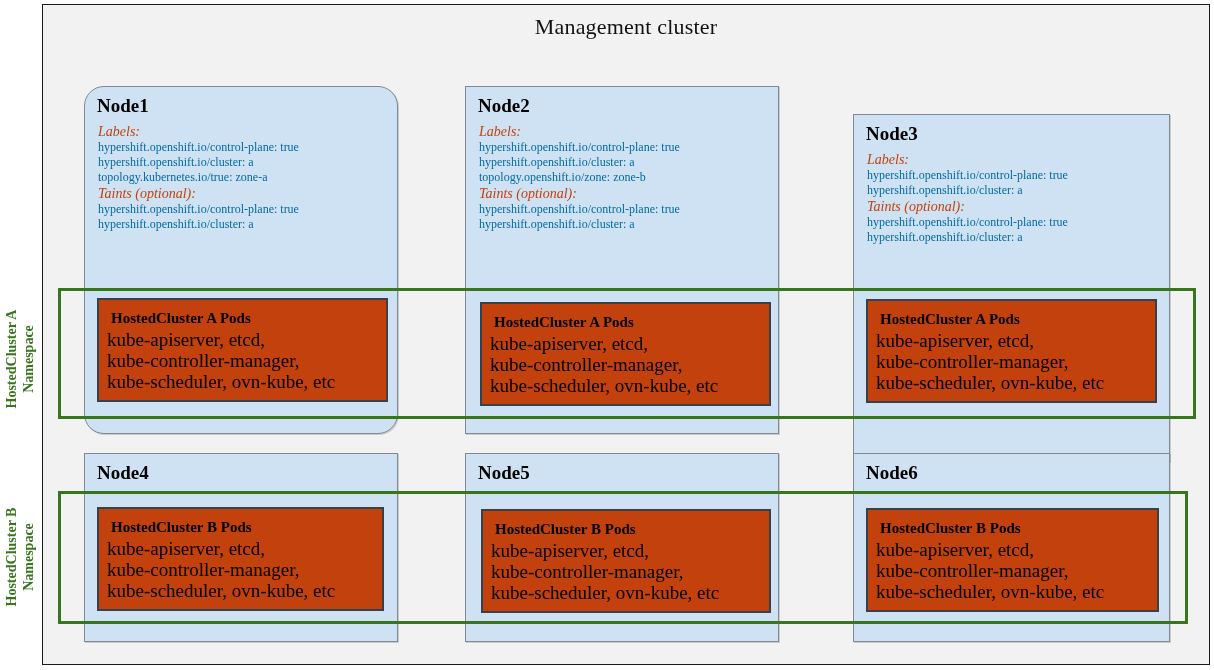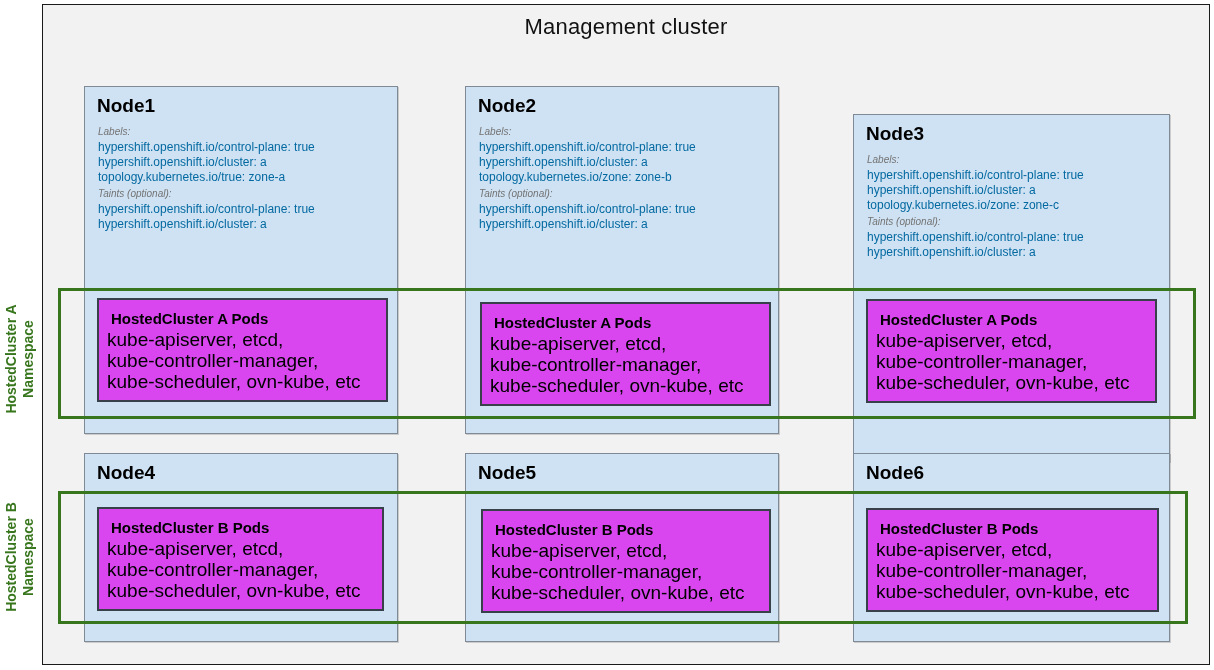--- a/index.html
+++ b/index.html
@@ -6,21 +6,21 @@
   html, body {
     margin: 0;
     padding: 0;
     background: #ffffff;
   }
   #canvas {
     position: relative;
     width: 1214px;
     height: 670px;
     background: #ffffff;
-    font-family: Liberation Sans, sans-serif;
+    font-family: Liberation Serif, serif;
     overflow: hidden;
   }
 
   
   .mgmt-frame {
     position: absolute;
     left: 42px;
     top: 4px;
     width: 1168px;
     height: 661px;
@@ -55,36 +55,36 @@
     font-weight: bold;
     color: #000000;
   }
   .node-meta {
     position: absolute;
     left: 13px;
     top: 36px;
     right: 6px;
   }
   .meta-head {
-    font-size: 10px;
+    font-size: 14px;
     font-style: italic;
-    color: #737373;
+    color: #c2410c;
     line-height: 17px;
   }
   .meta-line {
     font-size: 12px;
     color: #0369a1;
     line-height: 15px;
     white-space: nowrap;
   }
 
   
   .pods {
     position: absolute;
-    background: #d946ef;
+    background: #c2410c;
     border: 2px solid #38404a;
     box-sizing: border-box;
   }
   .pods-title {
     font-size: 15px;
     font-weight: bold;
     color: #000000;
     line-height: 21px;
     margin: 8px 0 0 12px;
   }
@@ -119,53 +119,52 @@
   }
 </style>
 </head>
 <body>
 
 <div id="canvas">
 
   <div class="mgmt-frame"></div>
   <div class="mgmt-title">Management cluster</div>
 
-  <div class="node" style="left:84px; top:86px; width:314px; height:348px;">
+  <div class="node" style="left:84px; top:86px; width:314px; height:348px;border-radius:20px;">
     <div class="node-title">Node1</div>
     <div class="node-meta">
       <div class="meta-head">Labels:</div>
       <div class="meta-line">hypershift.openshift.io/control-plane: true</div>
       <div class="meta-line">hypershift.openshift.io/cluster: a</div>
       <div class="meta-line">topology.kubernetes.io/true: zone-a</div>
       <div class="meta-head">Taints (optional):</div>
       <div class="meta-line">hypershift.openshift.io/control-plane: true</div>
       <div class="meta-line">hypershift.openshift.io/cluster: a</div>
     </div>
   </div>
 
   <div class="node" style="left:465px; top:86px; width:314px; height:348px;padding-left:16px;">
     <div class="node-title">Node2</div>
     <div class="node-meta">
       <div class="meta-head">Labels:</div>
       <div class="meta-line">hypershift.openshift.io/control-plane: true</div>
       <div class="meta-line">hypershift.openshift.io/cluster: a</div>
-      <div class="meta-line">topology.kubernetes.io/zone: zone-b</div>
+      <div class="meta-line">topology.openshift.io/zone: zone-b</div>
       <div class="meta-head">Taints (optional):</div>
       <div class="meta-line">hypershift.openshift.io/control-plane: true</div>
       <div class="meta-line">hypershift.openshift.io/cluster: a</div>
     </div>
   </div>
 
   <div class="node" style="left:853px; top:86px; width:317px; height:348px;margin-top:28px;">
     <div class="node-title">Node3</div>
     <div class="node-meta">
       <div class="meta-head">Labels:</div>
       <div class="meta-line">hypershift.openshift.io/control-plane: true</div>
       <div class="meta-line">hypershift.openshift.io/cluster: a</div>
-      <div class="meta-line">topology.kubernetes.io/zone: zone-c</div>
       <div class="meta-head">Taints (optional):</div>
       <div class="meta-line">hypershift.openshift.io/control-plane: true</div>
       <div class="meta-line">hypershift.openshift.io/cluster: a</div>
     </div>
   </div>
 
   <div class="node" style="left:84px; top:453px; width:314px; height:189px;">
     <div class="node-title">Node4</div>
   </div>
 

